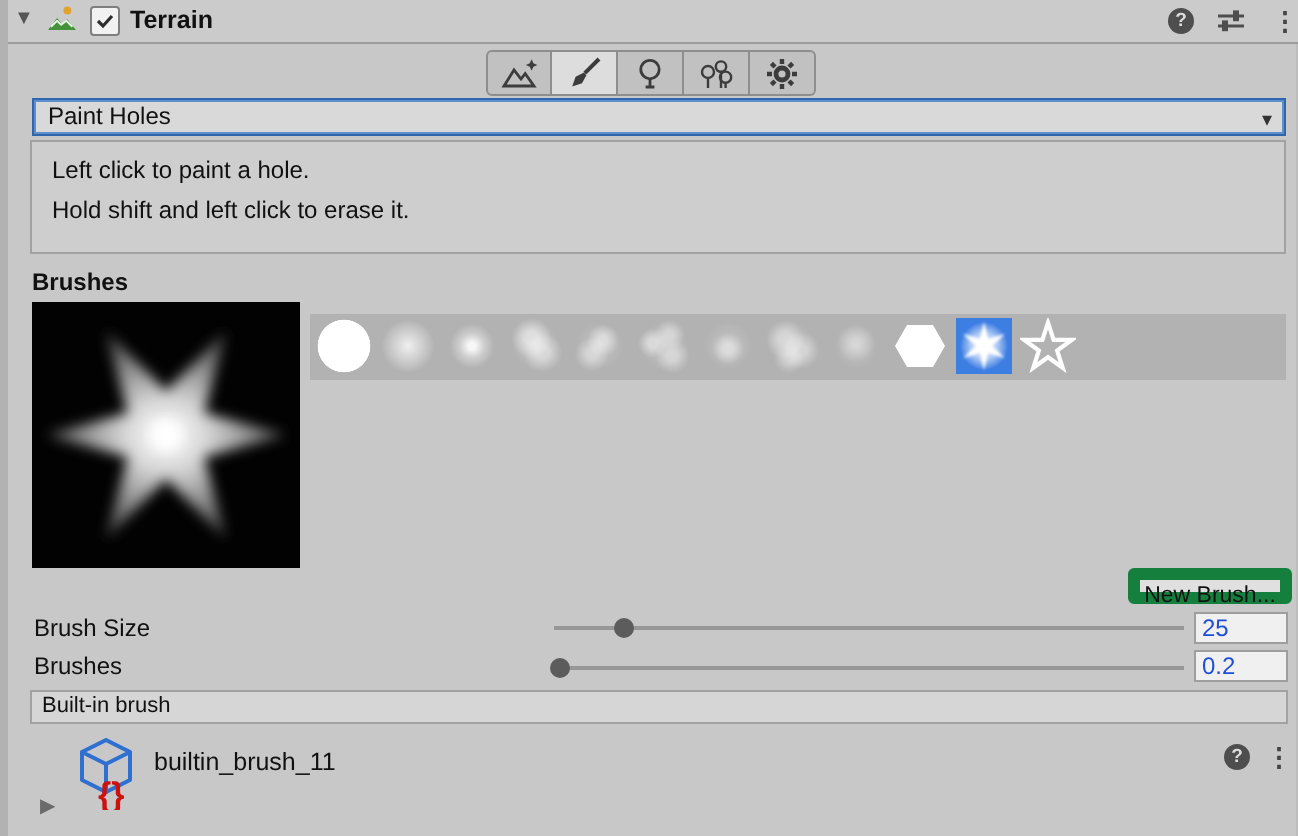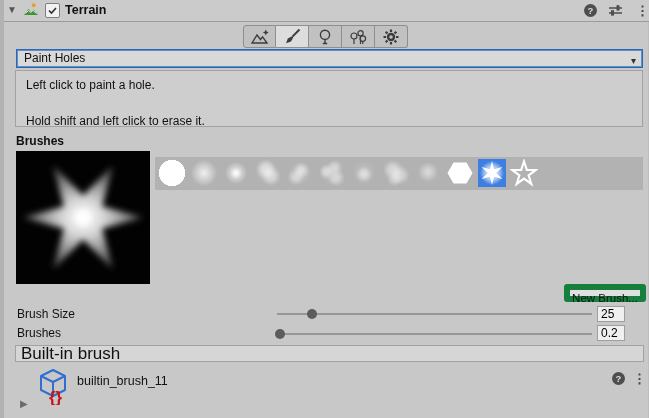--- a/index.html
+++ b/index.html
@@ -34,21 +34,21 @@
 
   
   .dropdown{position:absolute;left:16px;top:49px;width:627px;height:19px;background:#d9d9d9;
             border:1px solid #2f66ad;box-shadow:inset 0 0 0 1px #5d8fcc;box-sizing:border-box;
             line-height:17px;padding-left:7px;}
   .dd-arrow{position:absolute;right:6px;top:2px;font-size:10px;color:#333;}
 
   
   .helpbox{position:absolute;left:15px;top:70px;width:628px;height:57px;background:#cecece;
            border:1px solid #a2a2a2;box-sizing:border-box;padding:7px 0 0 10px;}
-  .helpbox .l2{margin-top:22px;}
+  .helpbox .l2{margin-top:6px;}
 
   
   .sect-label{position:absolute;left:16px;top:134px;font-weight:bold;}
   .preview{position:absolute;left:16px;top:151px;width:134px;height:133px;}
   .strip{position:absolute;left:155px;top:157px;width:488px;height:33px;background:#b2b2b2;}
   .tile{position:absolute;top:2px;width:28px;height:28px;}
   .tile svg{display:block;}
   .t-circle-solid{background:radial-gradient(circle closest-side,#ffffff 0 93%,transparent 95%);}
   .t-circle-soft{background:radial-gradient(circle closest-side,rgba(255,255,255,.8),rgba(255,255,255,.3) 60%,transparent 95%);}
   .t-dot-soft{background:radial-gradient(circle closest-side,rgba(255,255,255,.9) 0 12%,rgba(255,255,255,.35) 45%,transparent 80%);}
@@ -62,27 +62,27 @@
   .new-brush{position:absolute;left:564px;top:284px;width:82px;height:18px;background:#e0e0e0;
              border:6px solid #15803d;border-radius:3px;font-size:11.5px;text-align:center;
              line-height:16px;box-sizing:border-box;cursor:default;}
 
   
   .rowlabel{position:absolute;left:17px;}
   .lbl-size{top:307px;} .lbl-opacity{top:326px;}
   .track{position:absolute;left:277px;width:315px;height:2px;background:#979797;}
   .trk-size{top:313px;} .trk-opacity{top:333px;}
   .handle{position:absolute;top:-4px;width:10px;height:10px;border-radius:50%;background:#5c5c5c;}
-  .field{position:absolute;left:597px;width:28px;height:16px;background:#f0f0f0;border:1px solid #9e9e9e;
-         box-sizing:border-box;font-family:"Liberation Sans",sans-serif;font-size:12px;padding:0 0 0 3px;color:#000000;}
+  .field{position:absolute;left:597px;width:47px;height:16px;background:#f0f0f0;border:1px solid #9e9e9e;
+         box-sizing:border-box;font-family:"Liberation Sans",sans-serif;font-size:12px;padding:0 0 0 3px;color:#1d4ed8;}
   .fld-size{top:306px;} .fld-opacity{top:325px;}
 
   
   .builtin-bar{position:absolute;left:15px;top:345px;width:629px;height:17px;background:#d6d6d6;
-               border:1px solid #a2a2a2;box-sizing:border-box;font-size:17px;line-height:15px;padding-left:5px;}
+               border:1px solid #a2a2a2;box-sizing:border-box;font-size:11px;line-height:15px;padding-left:5px;}
   .asset-icon{position:absolute;left:36px;top:367px;}
   .asset-title{position:absolute;left:77px;top:374px;font-size:12.5px;}
   .asset-help{left:612px;top:372px;}
   .asset-kebab{left:633px;top:372px;}
   .fold-asset{left:20px;top:399px;color:#6b6b6b;}
 </style>
 </head>
 <body>
 
 <div id="root">

